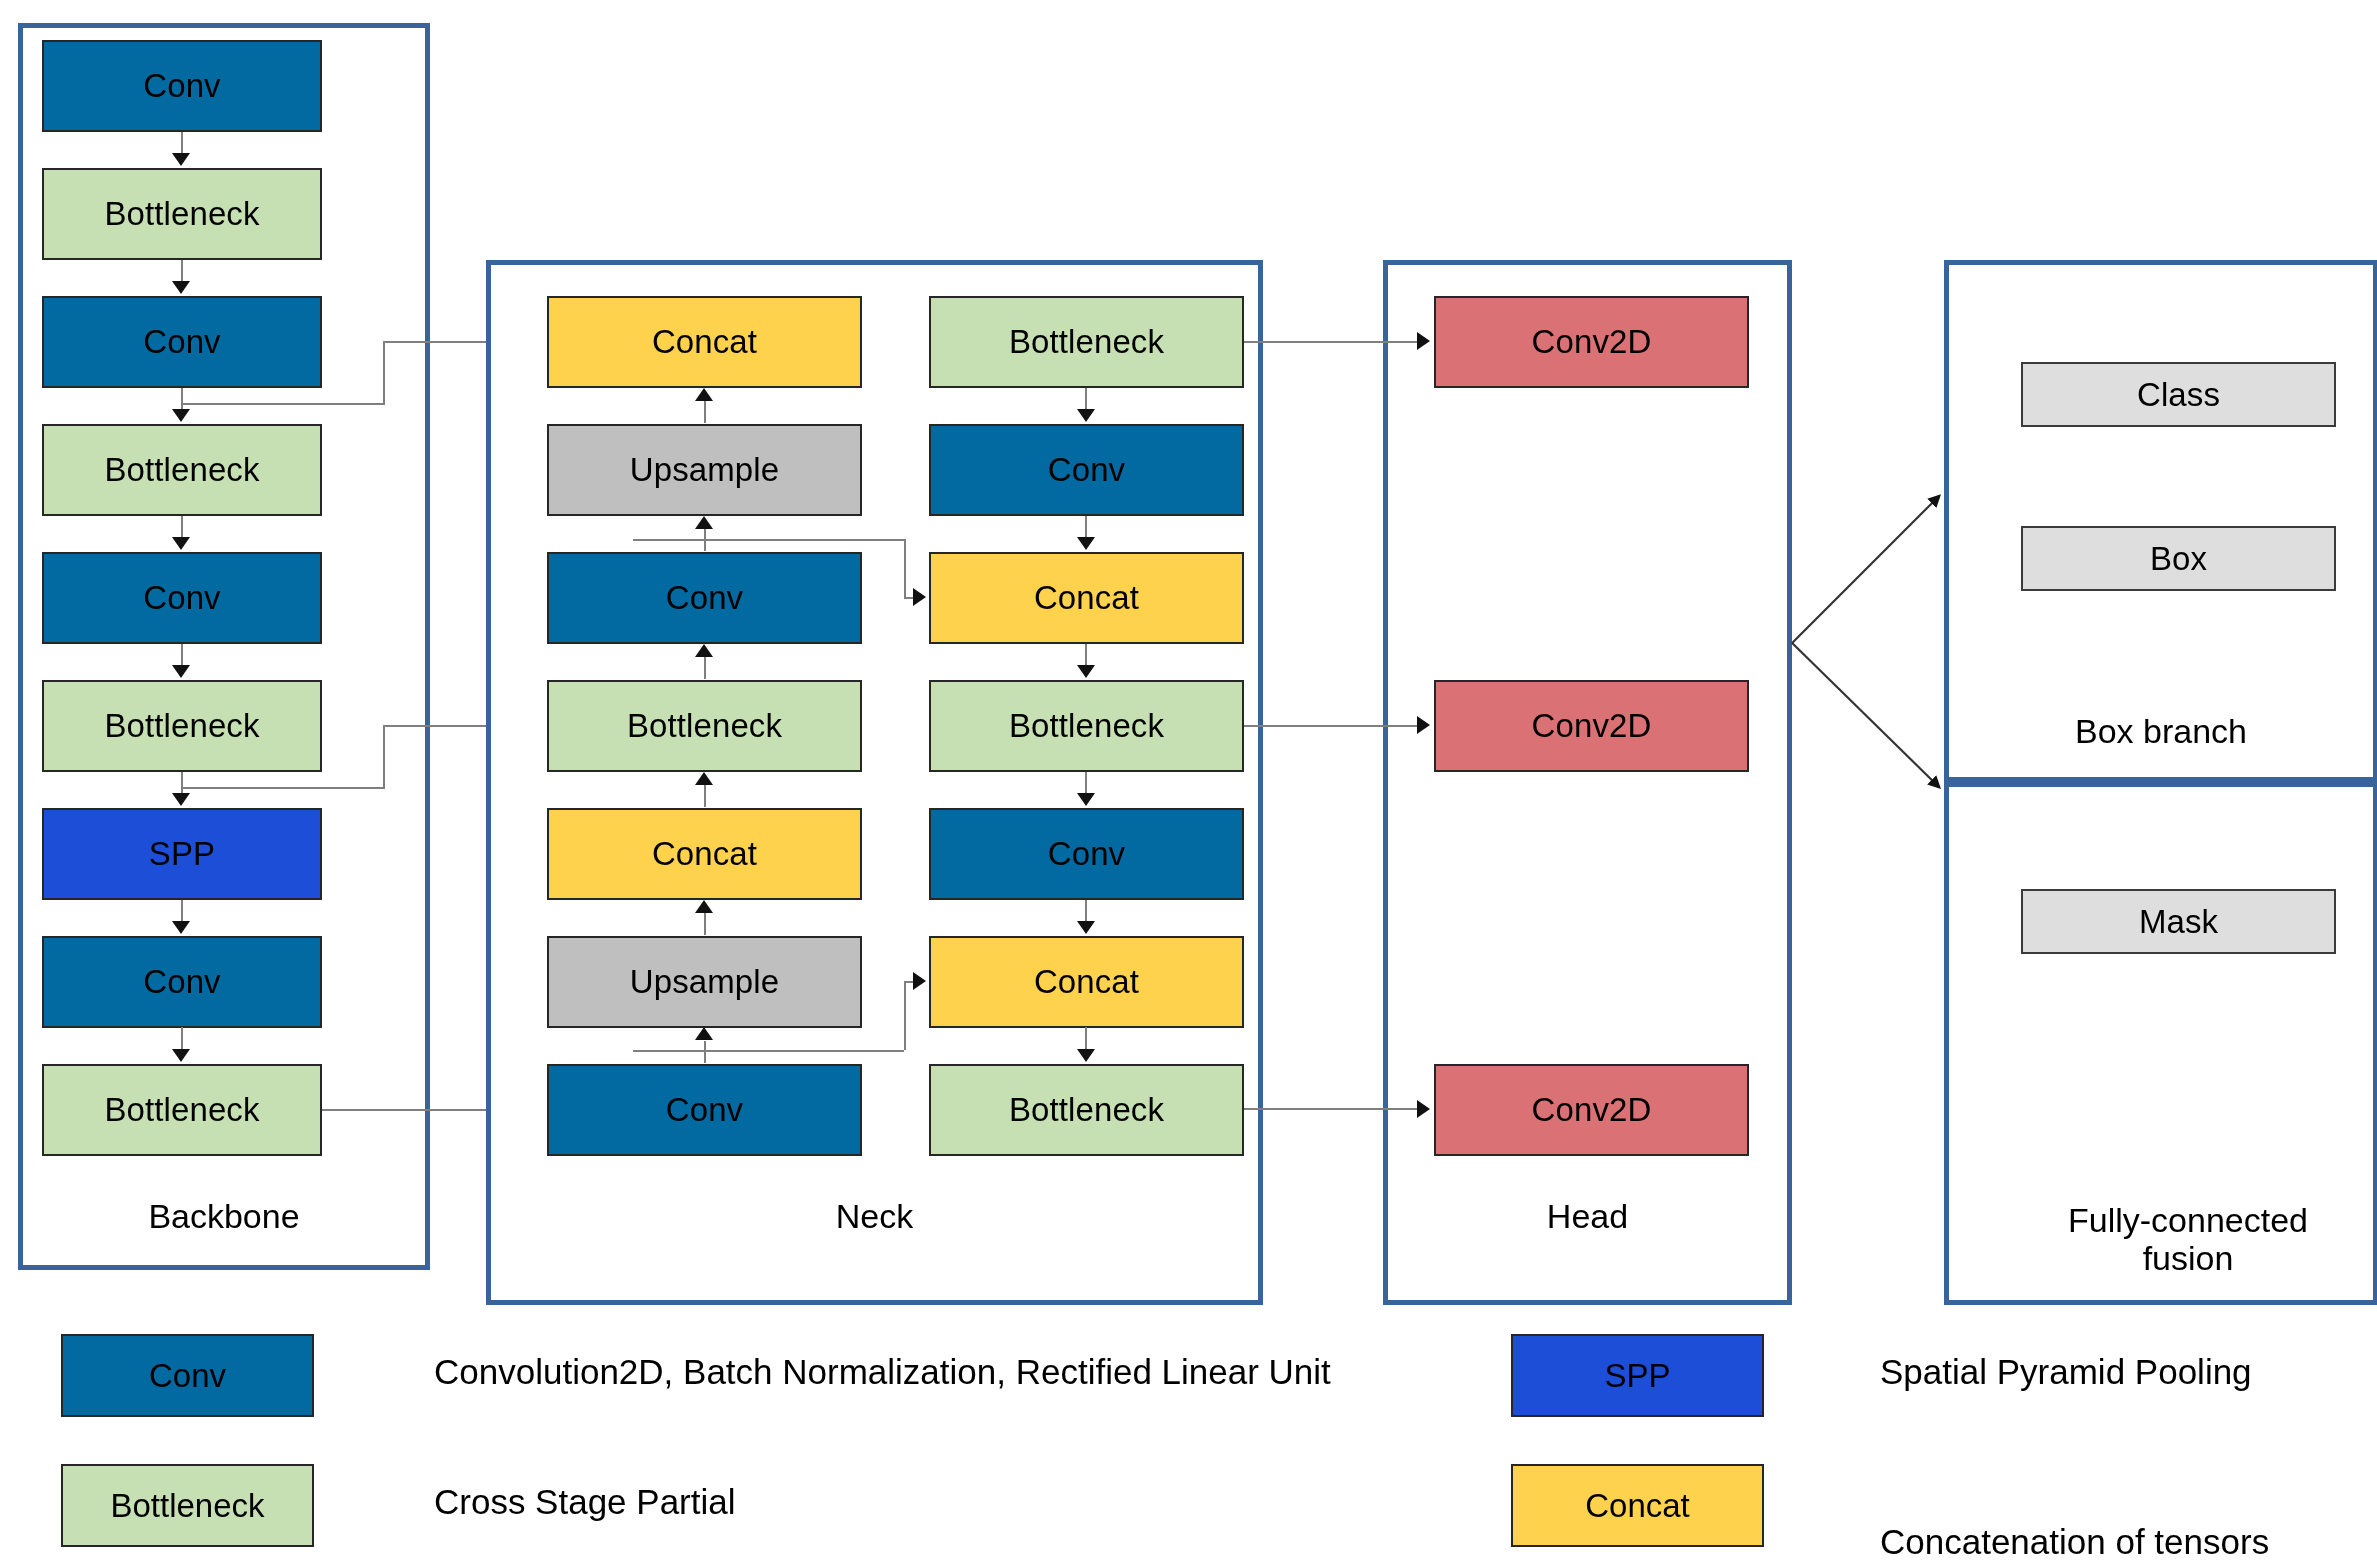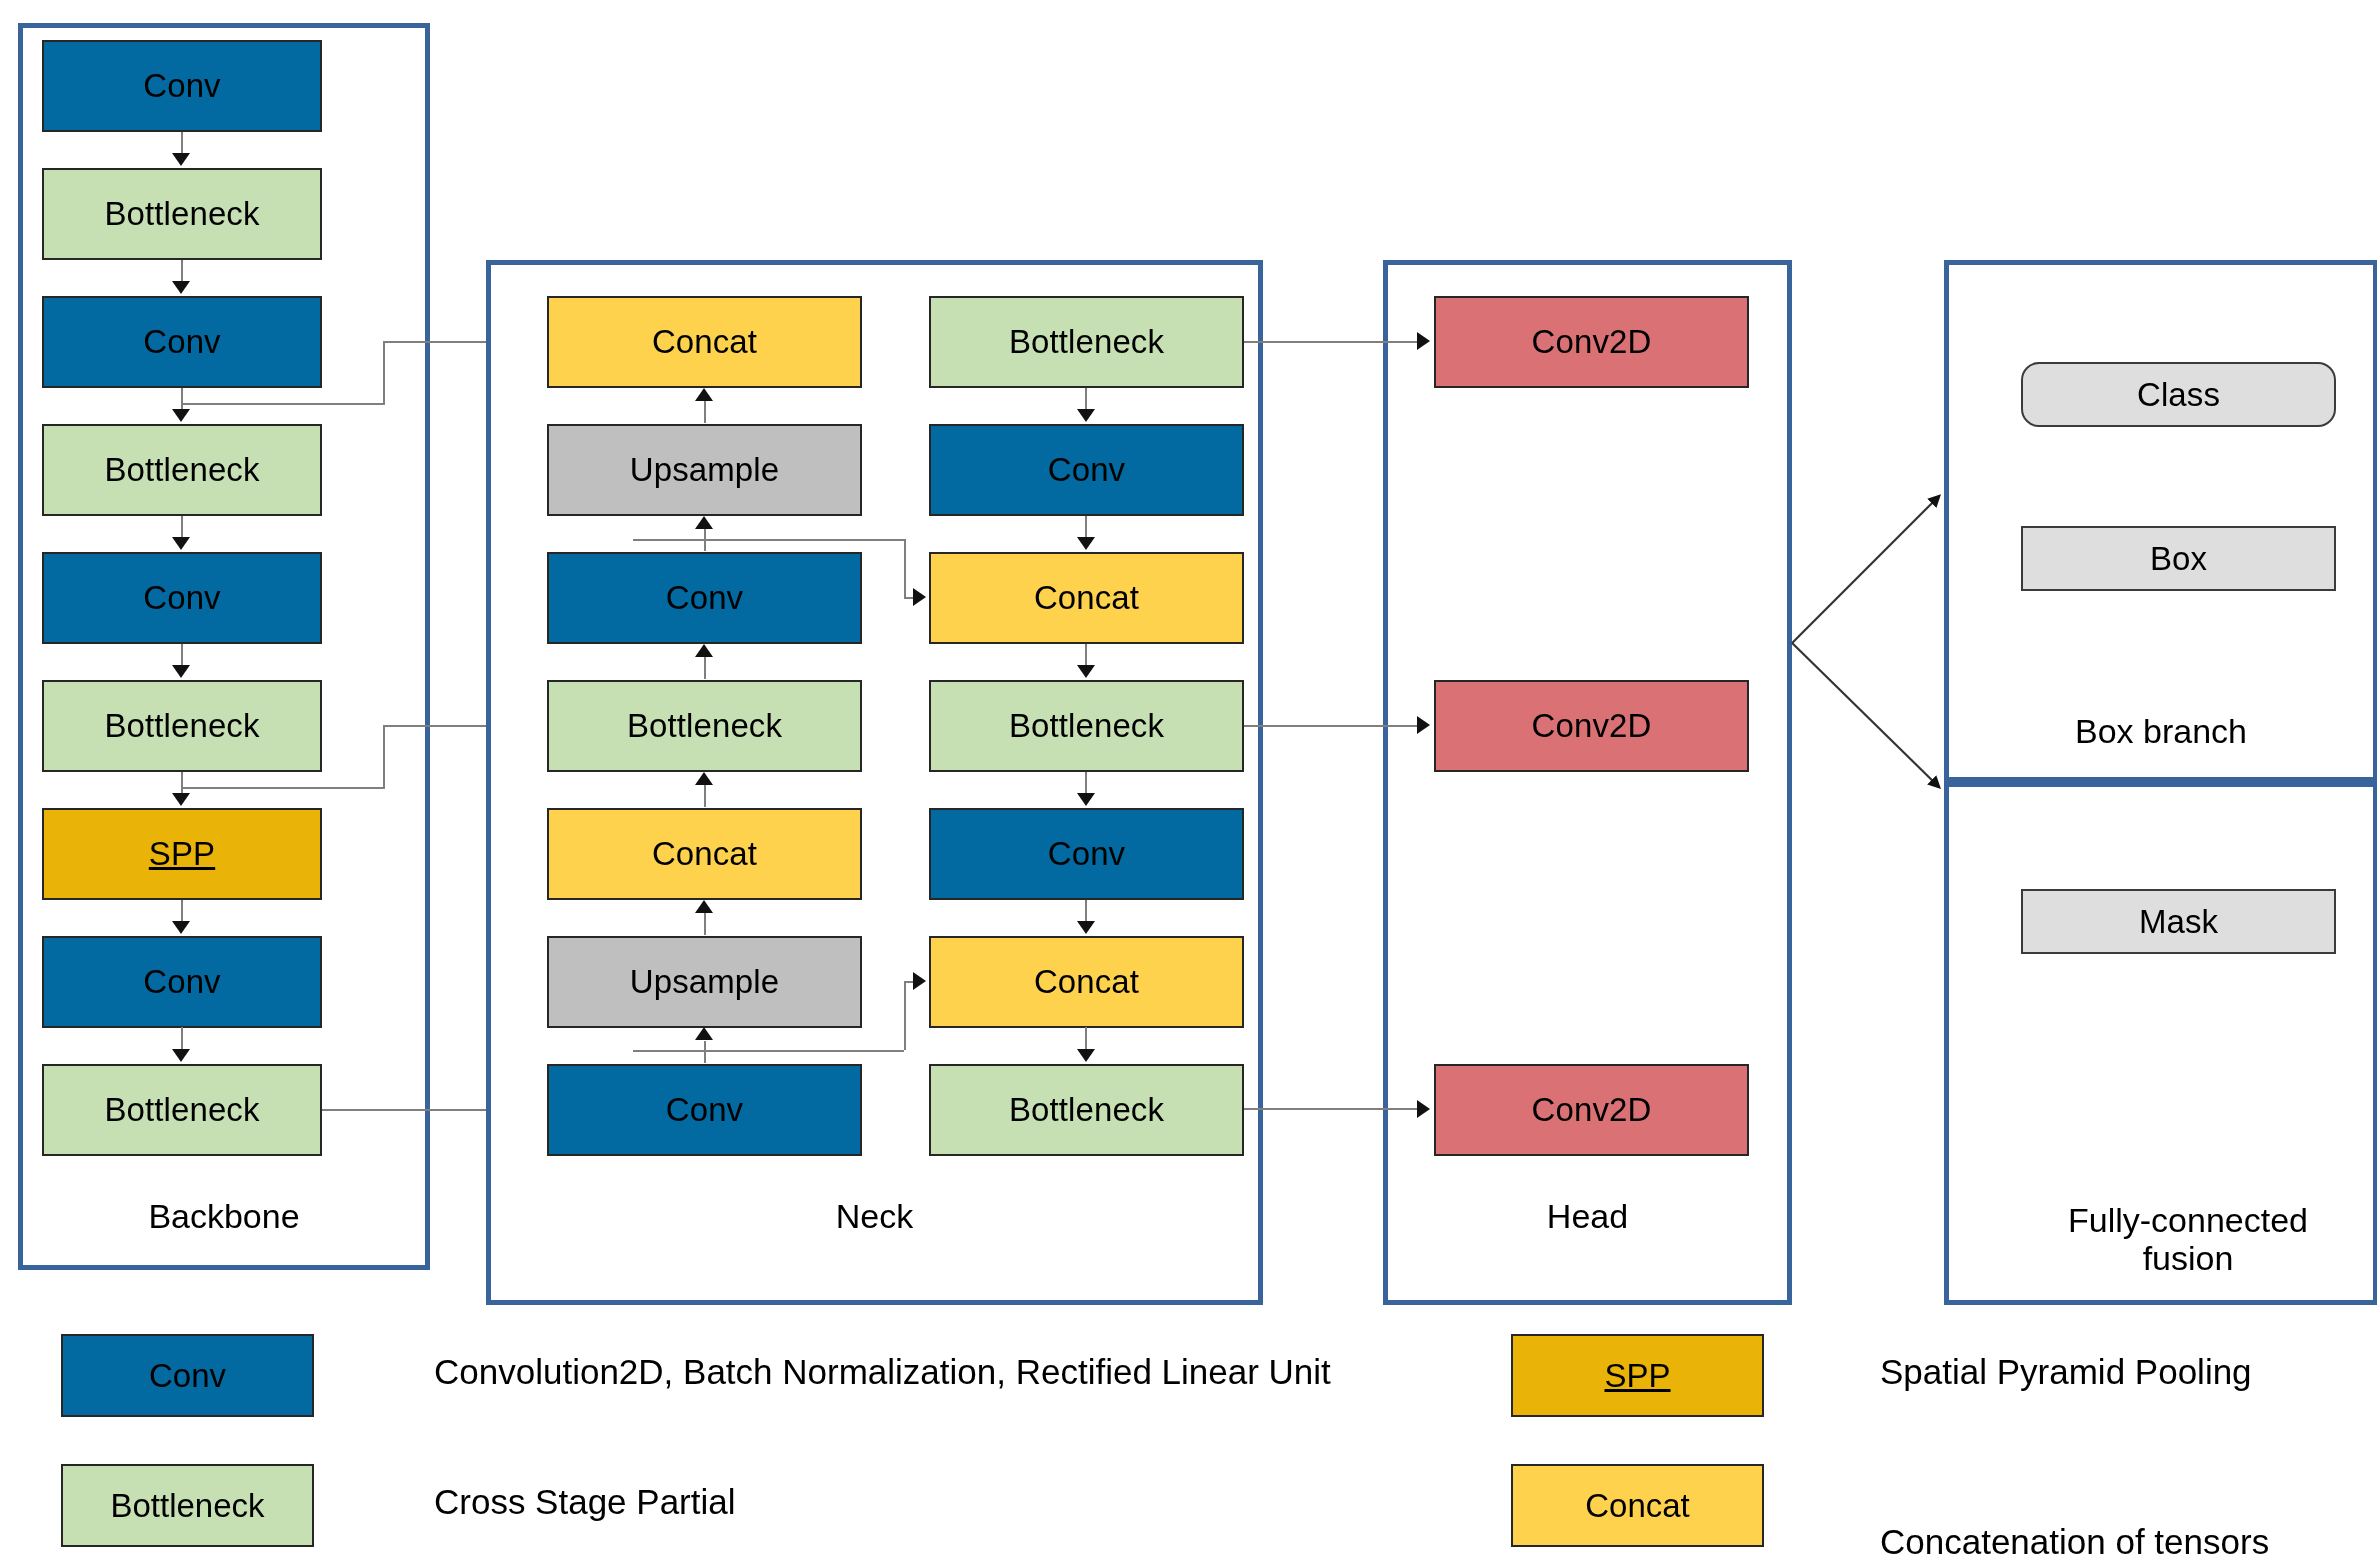--- a/index.html
+++ b/index.html
@@ -43,21 +43,21 @@
     border: 2.9px solid #262626;
     display: flex;
     align-items: center;
     justify-content: center;
     font-size: 33px;
     color: #000000;
     letter-spacing: 0.1px;
   }
   .n-conv      { background: #0369a1; }
   .n-bottle    { background: #C6E0B4; }
-  .n-spp       { background: #eab308; text-decoration: underline; }
+  .n-spp       { background: #1d4ed8; }
   .n-concat    { background: #FFD24D; }
   .n-upsample  { background: #BFBFBF; }
   .n-conv2d    { background: #D97175; }
   .n-output    { background: #DEDEDE; border: 2.9px solid #3B3B3B; }
 
   
   .wire {
     position: absolute;
     background: #7F7F7F;
   }
@@ -287,21 +287,21 @@
   <div class="wire wire-h" style="left:1244px; top:725px; width:178px;"></div>
   <div class="arrow-right" style="left:1417px; top:716px;"></div>
   <div class="wire wire-h" style="left:1244px; top:1108px; width:178px;"></div>
   <div class="arrow-right" style="left:1417px; top:1100px;"></div>
 
   <div class="section" style="left:1944px; top:260px; width:434px; height:522px;">
   </div>
   <div class="section" style="left:1944px; top:782px; width:434px; height:523px;">
   </div>
 
-  <div class="node n-output" style="left:2021px; top:362px; width:315px; height:65px;border-radius:18px;">
+  <div class="node n-output" style="left:2021px; top:362px; width:315px; height:65px;">
     <span>Class</span>
   </div>
   <div class="node n-output" style="left:2021px; top:526px; width:315px; height:65px;">
     <span>Box</span>
   </div>
   <div class="section-label" style="left:1944px; top:712px; width:434px;">Box branch</div>
 
   <div class="node n-output" style="left:2021px; top:889px; width:315px; height:65px;">
     <span>Mask</span>
   </div>

